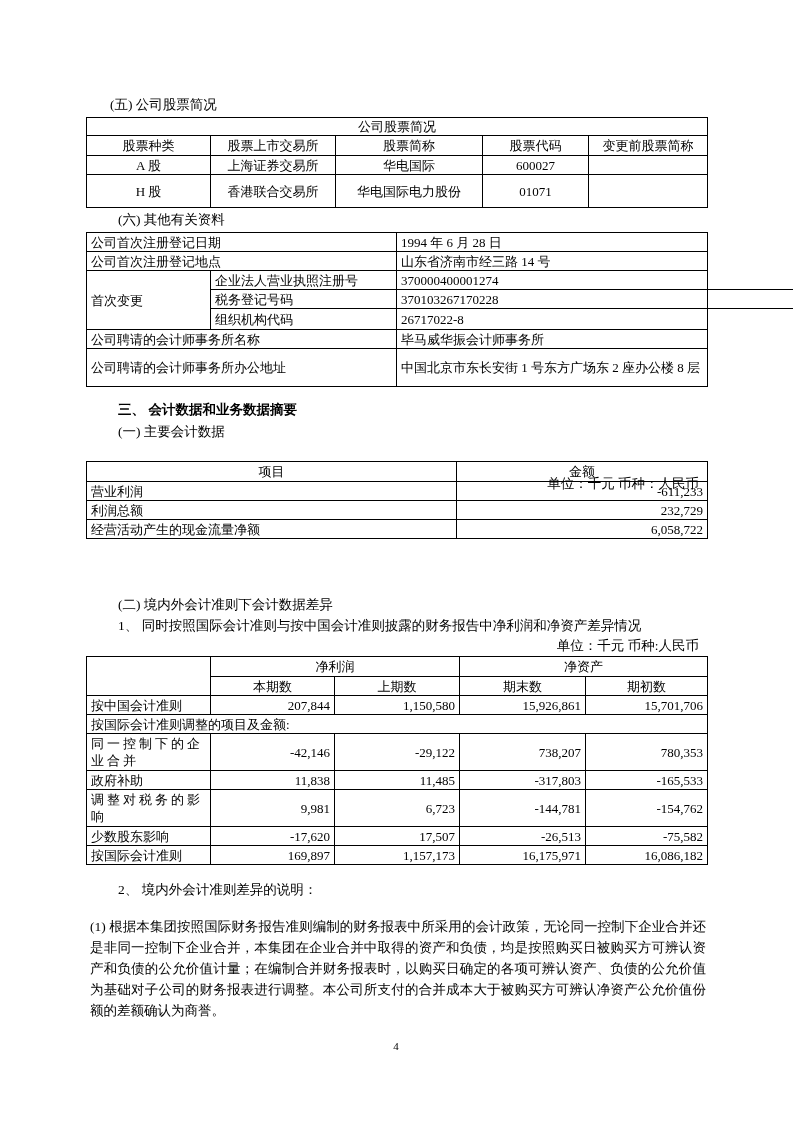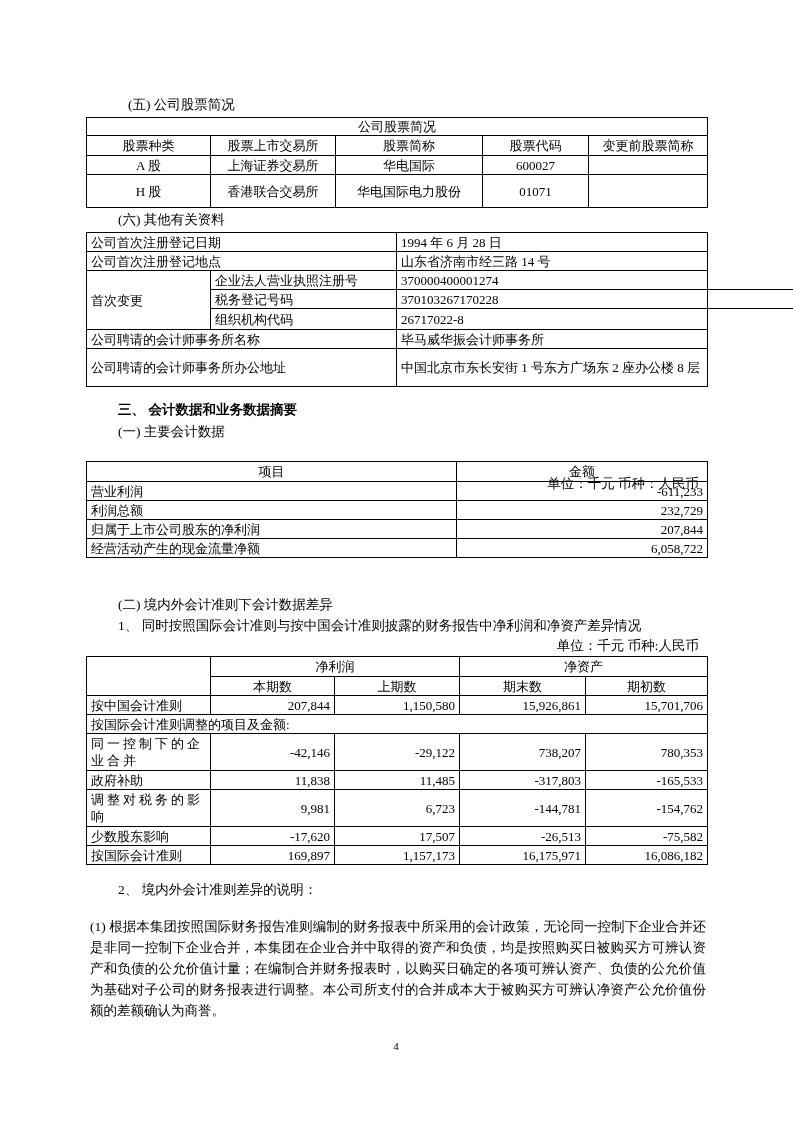--- a/index.html
+++ b/index.html
@@ -16,21 +16,21 @@
     .l { text-align: left; }
     .wrap { white-space: normal; }
     .hline { position: absolute; height: 0; border-top: 1px solid #000; }
     .unit { font-size: 13.5px; white-space: nowrap; text-align: right; }
     .para { font-size: 13.5px; line-height: 21px; text-align: justify; }
     .pagenum { font-size: 11px; text-align: center; }
   </style>
 </head>
 <body>
 
-<div class="abs heading" style="left:128px; top:96px;">(五) 公司股票简况</div>
+<div class="abs heading" style="left:110px; top:96px;">(五) 公司股票简况</div>
 
 <table style="left:86px; top:117px; width:621px;">
   <colgroup>
     <col style="width:124px">
       <col style="width:125px">
       <col style="width:147px">
       <col style="width:106px">
       <col style="width:119px">
   </colgroup>
   <tbody>
@@ -121,24 +121,20 @@
   </tr>
   <tr style="height:19px">
     <td class="l">营业利润</td>
     <td class="r">-611,233</td>
   </tr>
   <tr style="height:19px">
     <td class="l">利润总额</td>
     <td class="r">232,729</td>
   </tr>
   <tr style="height:19px">
-    <td class="l">归属于上市公司股东的净利润</td>
-    <td class="r">207,844</td>
-  </tr>
-  <tr style="height:19px">
     <td class="l">经营活动产生的现金流量净额</td>
     <td class="r">6,058,722</td>
   </tr>
 </tbody>
   </table>
 
 <div class="abs heading" style="left:118px; top:596px;">(二) 境内外会计准则下会计数据差异</div>
 <div class="abs heading" style="left:118px; top:617px;">1、  同时按照国际会计准则与按中国会计准则披露的财务报告中净利润和净资产差异情况</div>
 <div class="abs unit" style="right:94px; top:637px;">单位：千元  币种:人民币</div>
 

